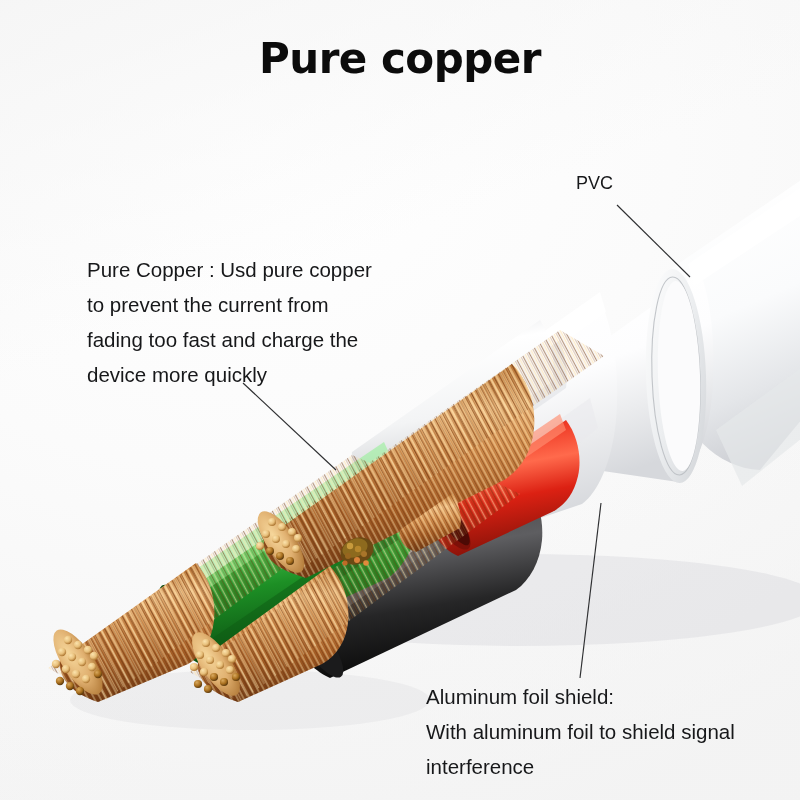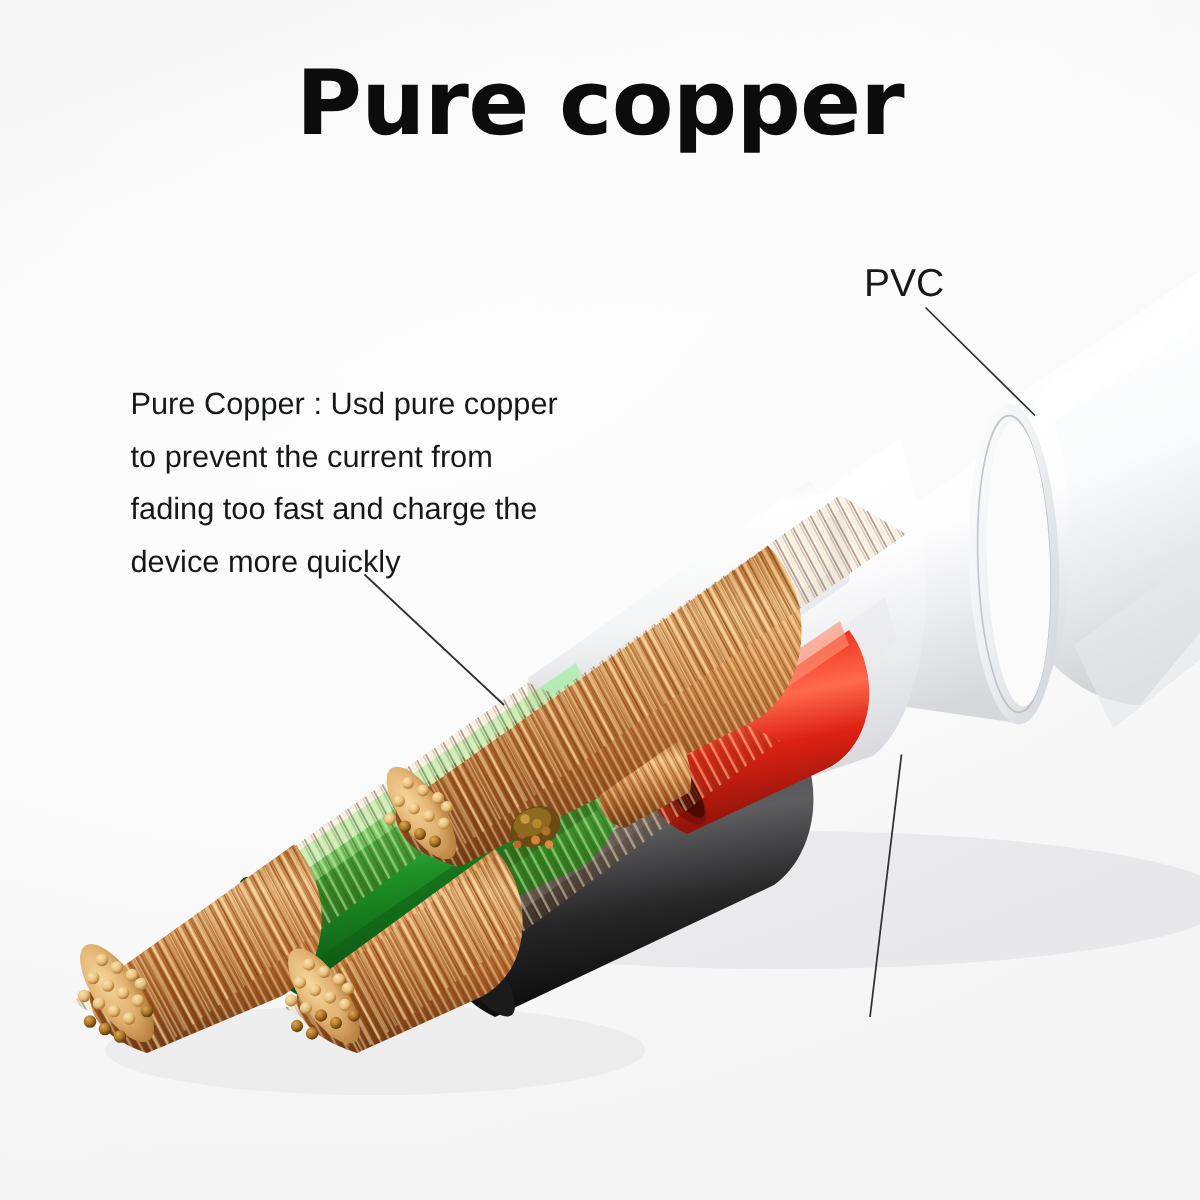--- a/index.html
+++ b/index.html
@@ -15,38 +15,38 @@
       radial-gradient(120% 90% at 30% 18%, #ffffff 0%, #fbfbfb 45%, #f4f4f4 100%);
   }
   .bg-wash{
     position:absolute;inset:0;
     background:linear-gradient(160deg,rgba(245,245,245,.9) 0%,rgba(255,255,255,0) 35%,rgba(255,255,255,0) 62%,rgba(243,243,243,.85) 100%);
     pointer-events:none;
   }
   #title{
     position:absolute;left:0;top:34px;width:800px;
     text-align:center;
-    font-size:60px;font-weight:bold;letter-spacing:-0.5px;
+    font-size:42px;font-weight:bold;letter-spacing:-0.5px;
     color:#0c0c0c;
     font-family:"DejaVu Sans","Liberation Sans",sans-serif;
   }
   .note{
     position:absolute;
     color:#17181a;
     font-size:20.5px;
     line-height:35px;
     white-space:pre-line;
     font-family:"Liberation Sans","DejaVu Sans",sans-serif;
     margin-left:30px;
   }
   #note-copper{left:57px;top:252px;width:340px;}
   #note-foil{left:396px;top:679px;width:360px;}
   #label-pvc{
     position:absolute;left:576px;top:173px;
-    font-size:26px;color:#17181a;
+    font-size:18px;color:#17181a;
   }
   svg.art{position:absolute;left:0;top:0;width:800px;height:800px;}
 </style>
 </head>
 <body>
 
 <div id="stage">
 
   <div class="bg-wash"></div>
 
@@ -387,14 +387,17 @@
 
   <div id="title">Pure copper</div>
 
   <div id="label-pvc">PVC</div>
 
   <div class="note" id="note-copper">Pure Copper : Usd pure copper
 to prevent the current from
 fading too fast and charge the
 device more quickly</div>
 
+  <div class="note" id="note-foil">Aluminum foil shield:
+With aluminum foil to shield signal
+interference</div>
 
 </div>
 
 </body></html>

